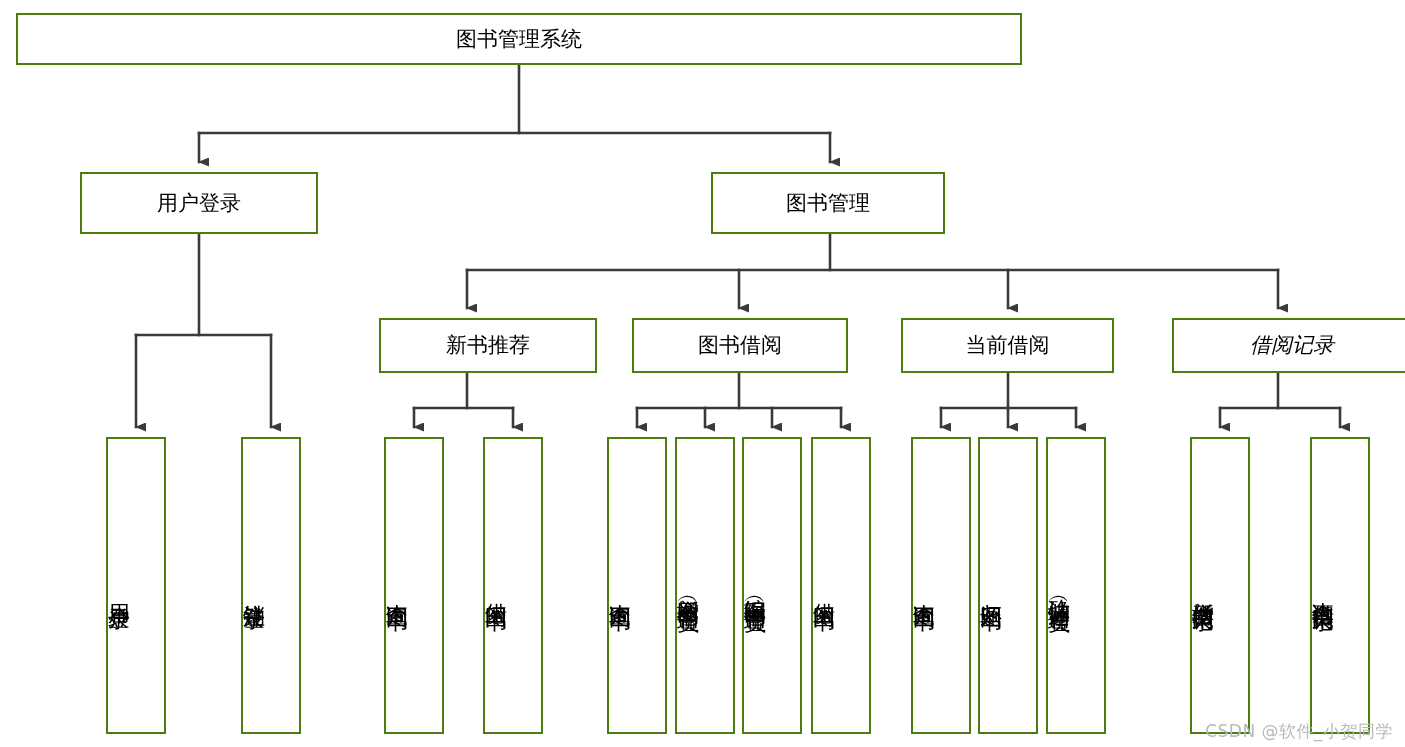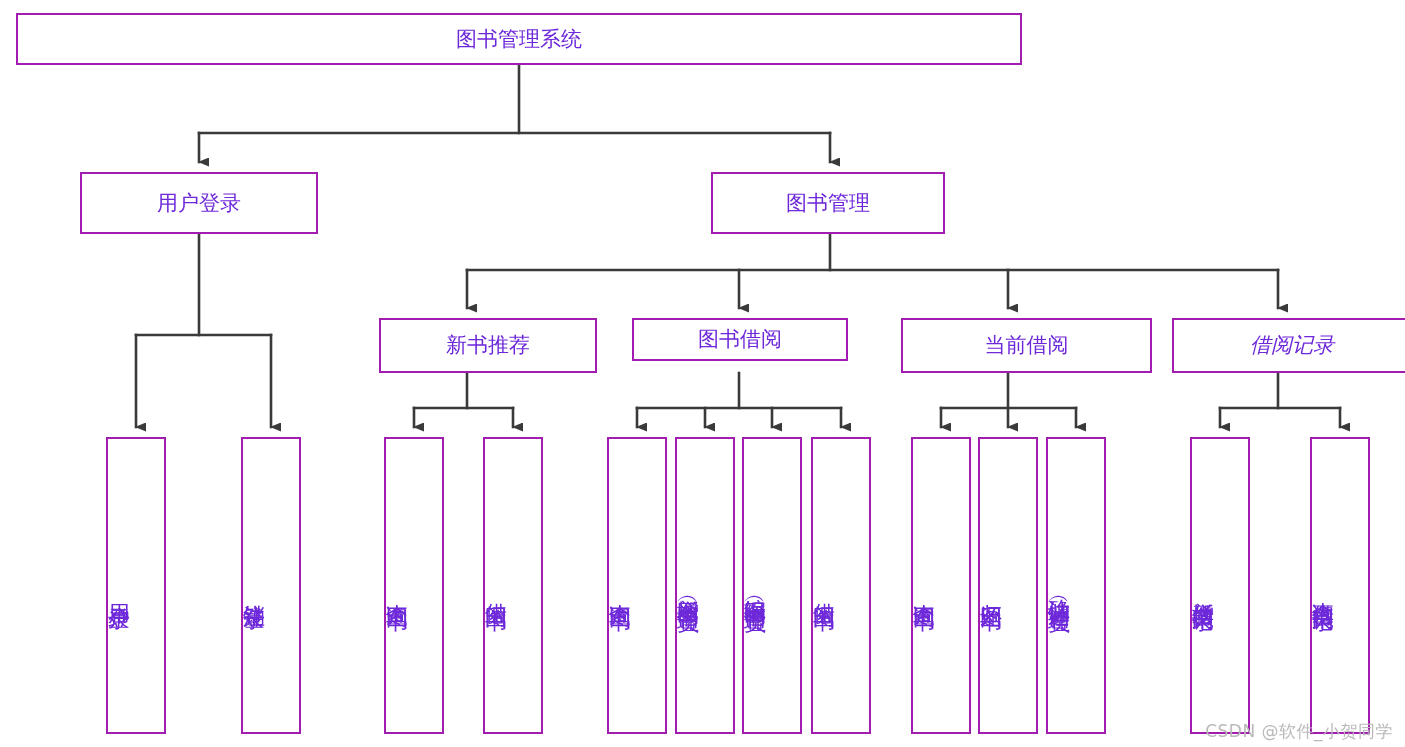--- a/index.html
+++ b/index.html
@@ -23,25 +23,25 @@
     left: 0;
     top: 0;
     width: 1405px;
     height: 747px;
     pointer-events: none;
   }
   .node {
     position: absolute;
     box-sizing: border-box;
     background: #ffffff;
-    border: 2px solid #a21caf;
+    border: 2px solid #4d7c0f;
     display: flex;
     align-items: center;
     justify-content: center;
-    color: #6d28d9;
+    color: #000000;
   }
   .node-label {
     display: block;
     text-align: center;
     line-height: 1.18;
     white-space: nowrap;
   }
   .node.horizontal .node-label {
     font-size: 21px;
   }
@@ -133,25 +133,25 @@
   </div>
 
   <div class="node horizontal" style="left:711px; top:172px; width:234px; height:62px;">
     <span class="node-label">图书管理</span>
   </div>
 
   <div class="node horizontal" style="left:379px; top:318px; width:218px; height:55px;">
     <span class="node-label">新书推荐</span>
   </div>
 
-  <div class="node horizontal" style="left:632px; top:318px; width:216px; height:43px;">
+  <div class="node horizontal" style="left:632px; top:318px; width:216px; height:55px;">
     <span class="node-label">图书借阅</span>
   </div>
 
-  <div class="node horizontal" style="left:901px; top:318px; width:251px; height:55px;">
+  <div class="node horizontal" style="left:901px; top:318px; width:213px; height:55px;">
     <span class="node-label">当前借阅</span>
   </div>
 
   <div class="node horizontal" style="left:1172px; top:318px; width:240px; height:55px;font-style:italic;">
     <span class="node-label">借阅记录</span>
   </div>
 
   <div class="node vertical" style="left:106px; top:437px; width:60px; height:297px;">
     <span class="node-label">用户登录</span>
   </div>

